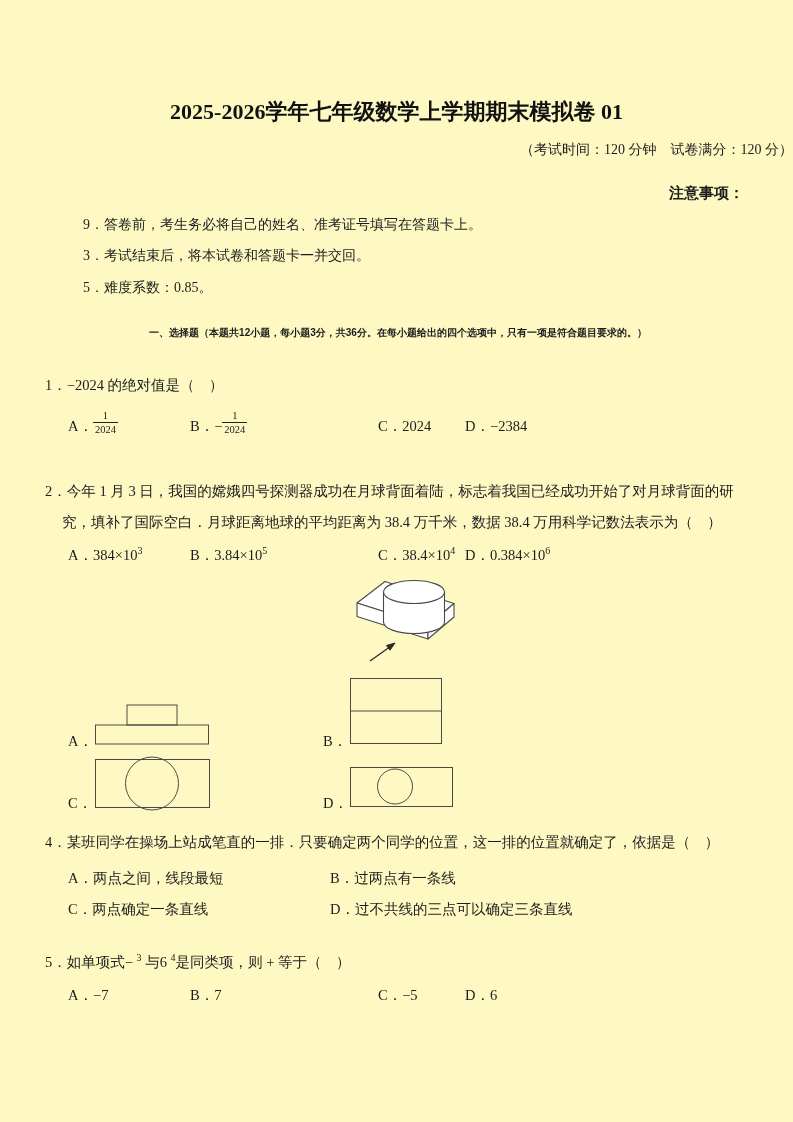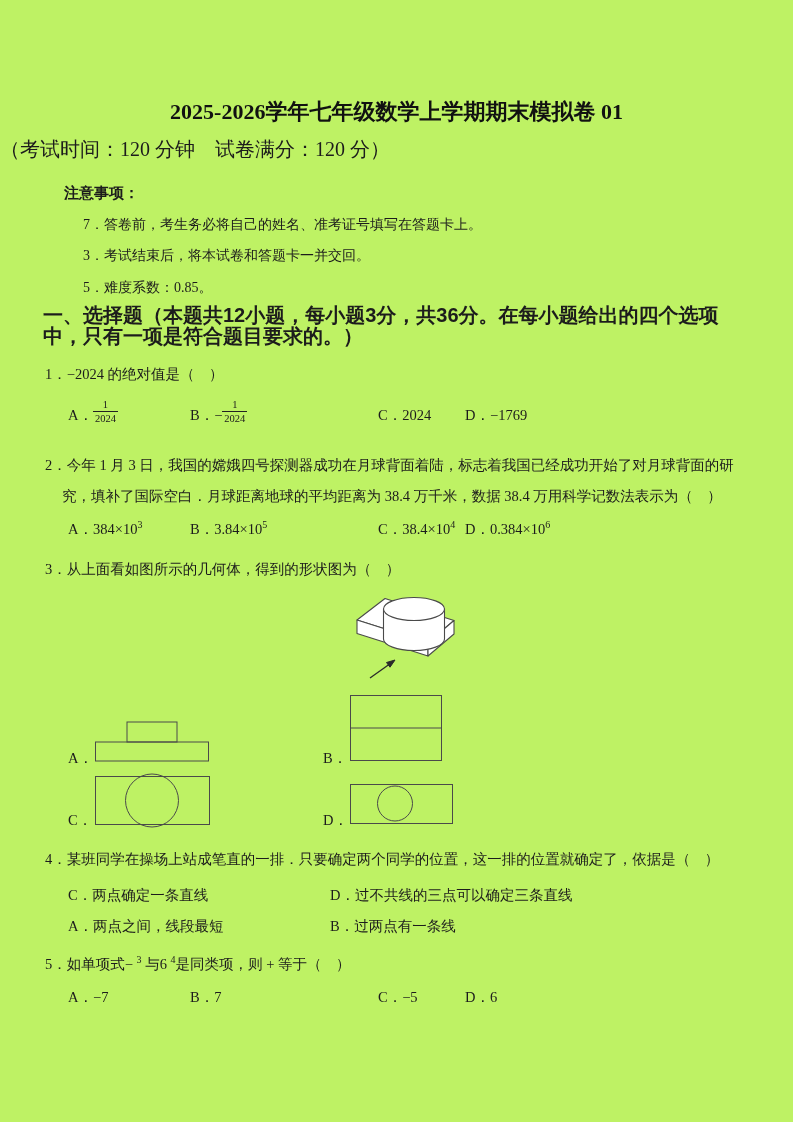--- a/index.html
+++ b/index.html
@@ -1,58 +1,58 @@
 <!DOCTYPE html>
 <html><head>
 <meta charset="utf-8">
 <style>
   html,body{margin:0;padding:0;background:#fff;}
   .page{
     position:relative;
     width:793px;height:1122px;
-    background:#bef264;
+    background:#fef9c3;
     overflow:hidden;
     font-family:"Liberation Serif","DejaVu Serif",serif;
     color:#1c1c1c;
   }
   
   .title{
     padding-top:97px;
     text-align:center;
     font-size:22px;line-height:30px;
     font-weight:bold;
     color:#111;
   }
   .subtitle{
     margin-top:13px;
-    text-align:left;
-    font-size:20px;line-height:19px;
+    text-align:right;
+    font-size:14px;line-height:19px;
   }
   
   .notes{
     margin:18px 49px 0 64px;
     font-size:14px;
     line-height:31.5px;
   }
   .notes-heading{
     font-family:"Liberation Sans","DejaVu Sans",sans-serif;
-    font-weight:bold;font-size:15px;
+    font-weight:bold;font-size:15px;text-align:right;
   }
   .note{margin:0;text-indent:19px;}
   .red{color:#c8443f;}
   
   .section-heading{
-    margin:2px 40px 0 43px;
+    margin:19px 40px 0 43px;
     font-family:"Liberation Sans","DejaVu Sans",sans-serif;
-    font-weight:bold;font-size:20px;line-height:21px;
+    font-weight:bold;font-size:10px;line-height:21px;text-align:center;
   }
   
   .questions{margin:0 48px 0 45px;font-size:14.5px;}
   .stem{margin:0;padding-left:17px;text-indent:-17px;line-height:31px;}
-  .mt14{margin-top:12px;}
+  .mt14{margin-top:27px;}
   .opt-row{position:relative;height:22px;margin-top:8px;}
   .opt-row .o1{position:absolute;left:23px;top:0;}
   .opt-row .o2{position:absolute;left:145px;top:0;}
   .opt-row .o3{position:absolute;left:285px;top:0;margin-left:48px;}
   .opt-row .o4{position:absolute;left:420px;top:0;}
   .opt-row.tall{height:40px;}
   .opt-row.tall span.letter{position:relative;top:8px;display:inline-block;}
   .two-col .o1{position:absolute;left:23px;top:0;}
   .two-col .o2{position:absolute;left:285px;top:0;}
   .two-col{position:relative;height:20px;margin-top:11px;}
@@ -70,46 +70,45 @@
 </head>
 <body>
 
 <div class="page">
 
   <div class="title">2025-2026学年七年级数学上学期期末模拟卷 01</div>
   <div class="subtitle">（考试时间：120 分钟　试卷满分：120 分）</div>
 
   <div class="notes">
     <div class="notes-heading">注意事项：</div>
-    <p class="note">7．答卷前，考生务必将自己的姓名、准考证号填写在答题卡上。</p>
+    <p class="note">9．答卷前，考生务必将自己的姓名、准考证号填写在答题卡上。</p>
     <p class="note">3．考试结束后，将本试卷和答题卡一并交回。</p>
     <p class="note">5．难度系数：0.85。</p>
   </div>
 
   <div class="section-heading">一、选择题（本题共12小题，每小题3分，共36分。在每小题给出的四个选项中，只有一项是符合题目要求的。）</div>
 
   <div class="questions">
 
     <p class="stem mt14">1．−2024 的绝对值是（　）</p>
     <div class="opt-row tall">
       <span class="o1"><span class="letter">A．</span><span class="frac"><span class="num">1</span><span class="den">2024</span></span></span>
       <span class="o2"><span class="letter">B．−</span><span class="frac"><span class="num">1</span><span class="den">2024</span></span></span>
       <span class="o3"><span class="letter">C．2024</span></span>
-      <span class="o4"><span class="letter">D．−1769</span></span>
+      <span class="o4"><span class="letter">D．−2384</span></span>
     </div>
 
     <p class="stem mt14">2．今年 1 月 3 日，我国的嫦娥四号探测器成功在月球背面着陆，标志着我国已经成功开始了对月球背面的研究，填补了国际空白．月球距离地球的平均距离为 38.4 万千米，数据 38.4 万用科学记数法表示为（　）</p>
     <div class="opt-row">
       <span class="o1"><span>A．</span><span>384×10</span><sup>3</sup></span>
       <span class="o2"><span>B．</span><span>3.84×10</span><sup>5</sup></span>
       <span class="o3"><span>C．</span><span>38.4×10</span><sup>4</sup></span>
       <span class="o4"><span>D．</span><span>0.384×10</span><sup>6</sup></span>
     </div>
 
-    <p class="stem mt14">3．从上面看如图所示的几何体，得到的形状图为（　）</p>
 
     <div class="fig3d">
       <svg width="132" height="96" viewBox="0 0 132 96">
         <g fill="#ffffff" stroke="#4a4a4a" stroke-width="1.1" stroke-linejoin="round">
 
           <polygon points="7,31 35,9.5 104,31.5 78,53.5"></polygon>
           <polygon points="7,31 78,53.5 78,67 7,44.5"></polygon>
           <polygon points="78,53.5 104,31.5 104,45 78,67"></polygon>
 
           <path d="M33.5,20 L33.5,50 A30.5,11.5 0 0 0 94.5,50 L94.5,20 Z"></path>
@@ -160,26 +159,26 @@
           <g fill="none" stroke="#4a4a4a" stroke-width="1">
             <rect x="0.5" y="0.5" width="102" height="39"></rect>
             <circle cx="45" cy="19.5" r="17.5"></circle>
           </g>
         </svg>
       </div>
     </div>
 
     <p class="stem" style="margin-top:9px;">4．某班同学在操场上站成笔直的一排．只要确定两个同学的位置，这一排的位置就确定了，依据是（　）</p>
     <div class="two-col">
+      <span class="o1">A．两点之间，线段最短</span>
+      <span class="o2">B．过两点有一条线</span>
+    </div>
+    <div class="two-col">
       <span class="o1">C．两点确定一条直线</span>
       <span class="o2">D．过不共线的三点可以确定三条直线</span>
-    </div>
-    <div class="two-col">
-      <span class="o1">A．两点之间，线段最短</span>
-      <span class="o2">B．过两点有一条线</span>
     </div>
 
     <p class="stem mt14"><span>5．如单项式− </span><sup>3</sup><span>  与6 </span><sup>4</sup><span>是同类项，则 + 等于（　）</span></p>
     <div class="opt-row">
       <span class="o1">A．−7</span>
       <span class="o2">B．7</span>
       <span class="o3">C．−5</span>
       <span class="o4">D．6</span>
     </div>
 

